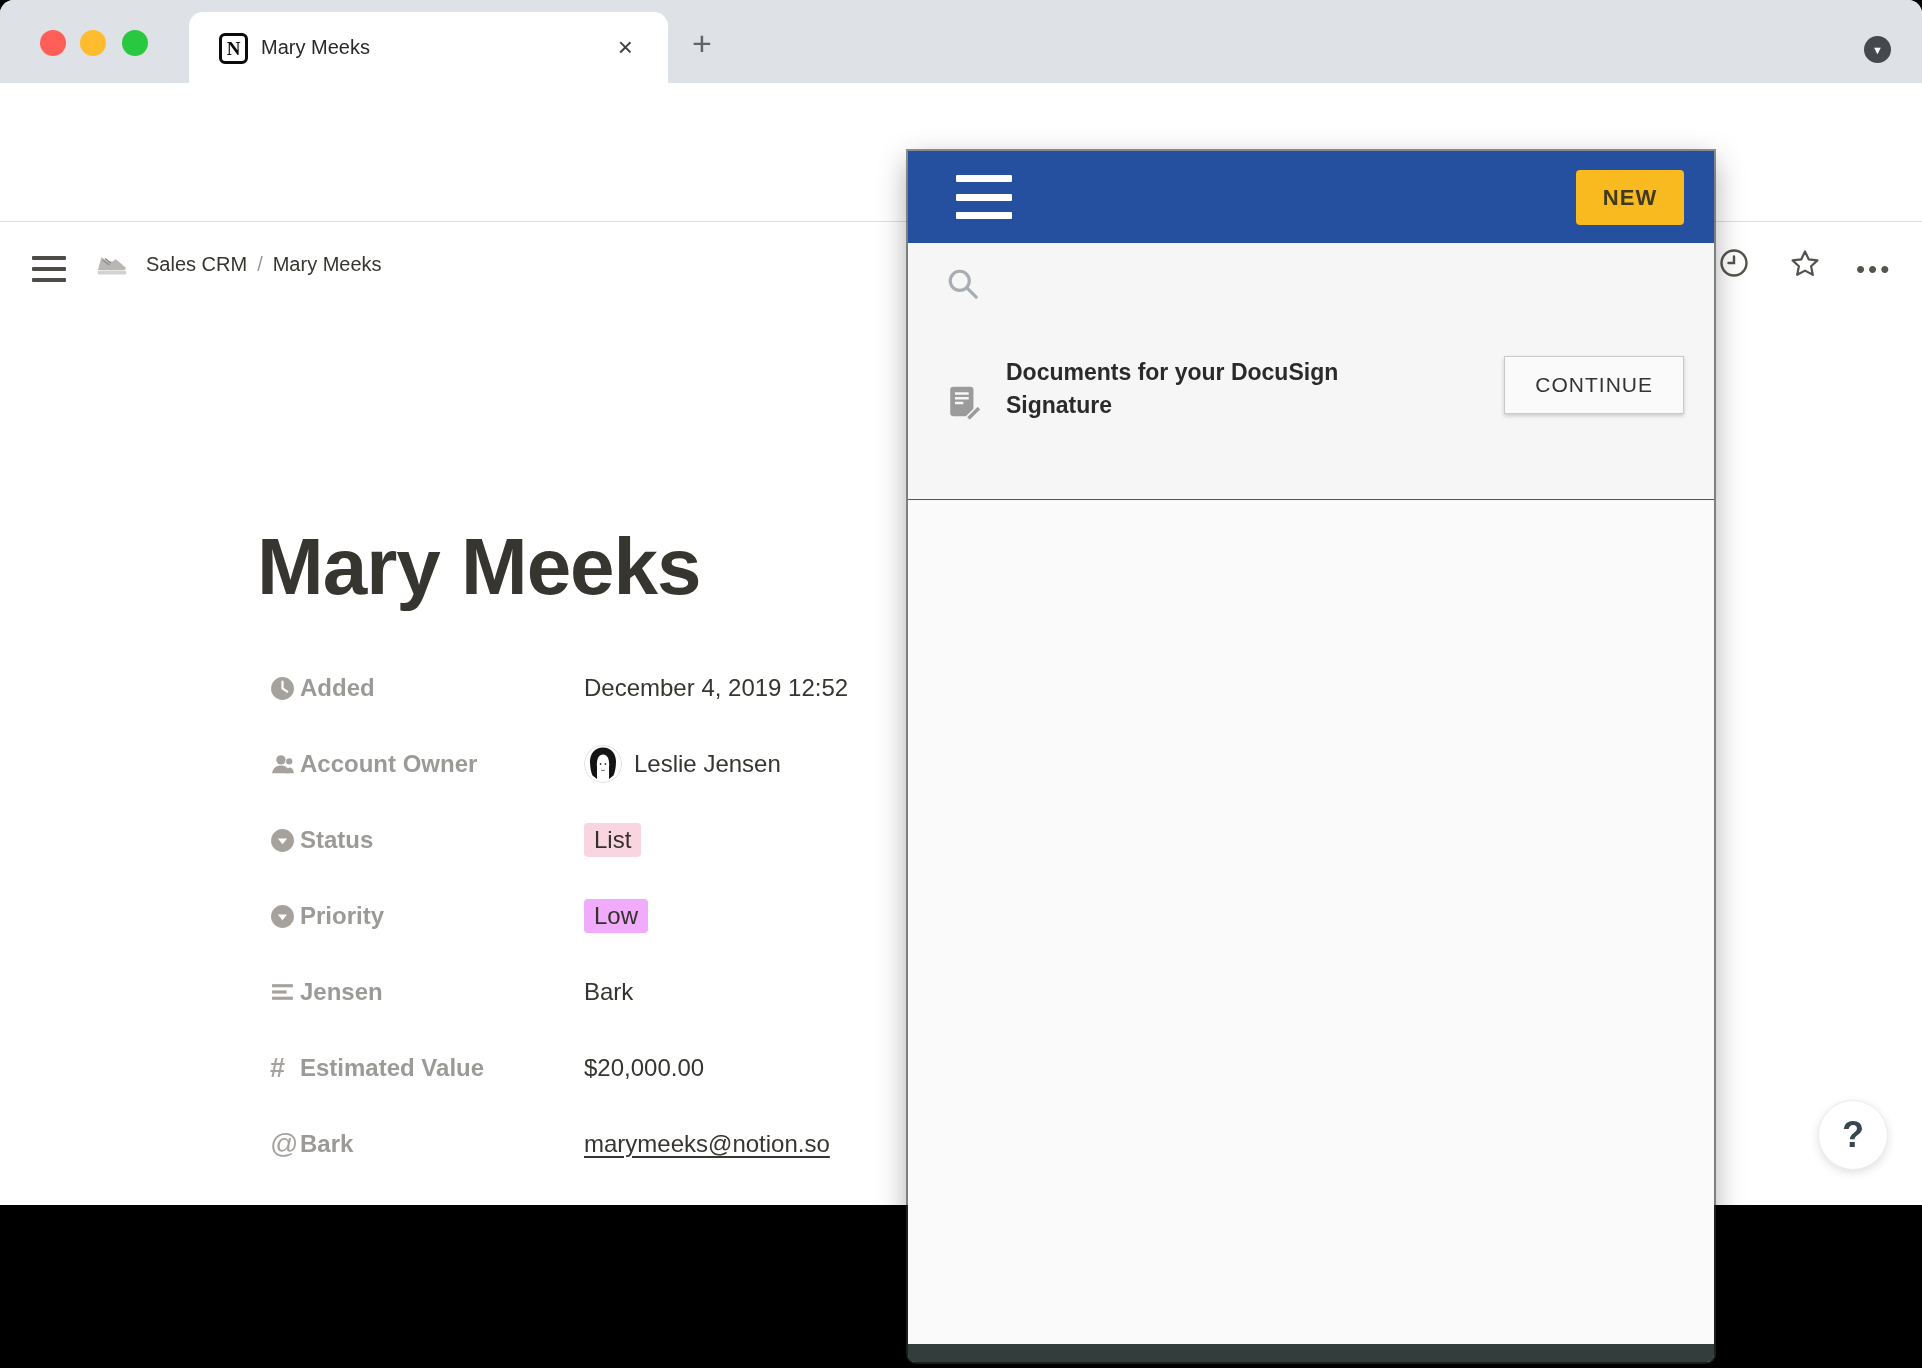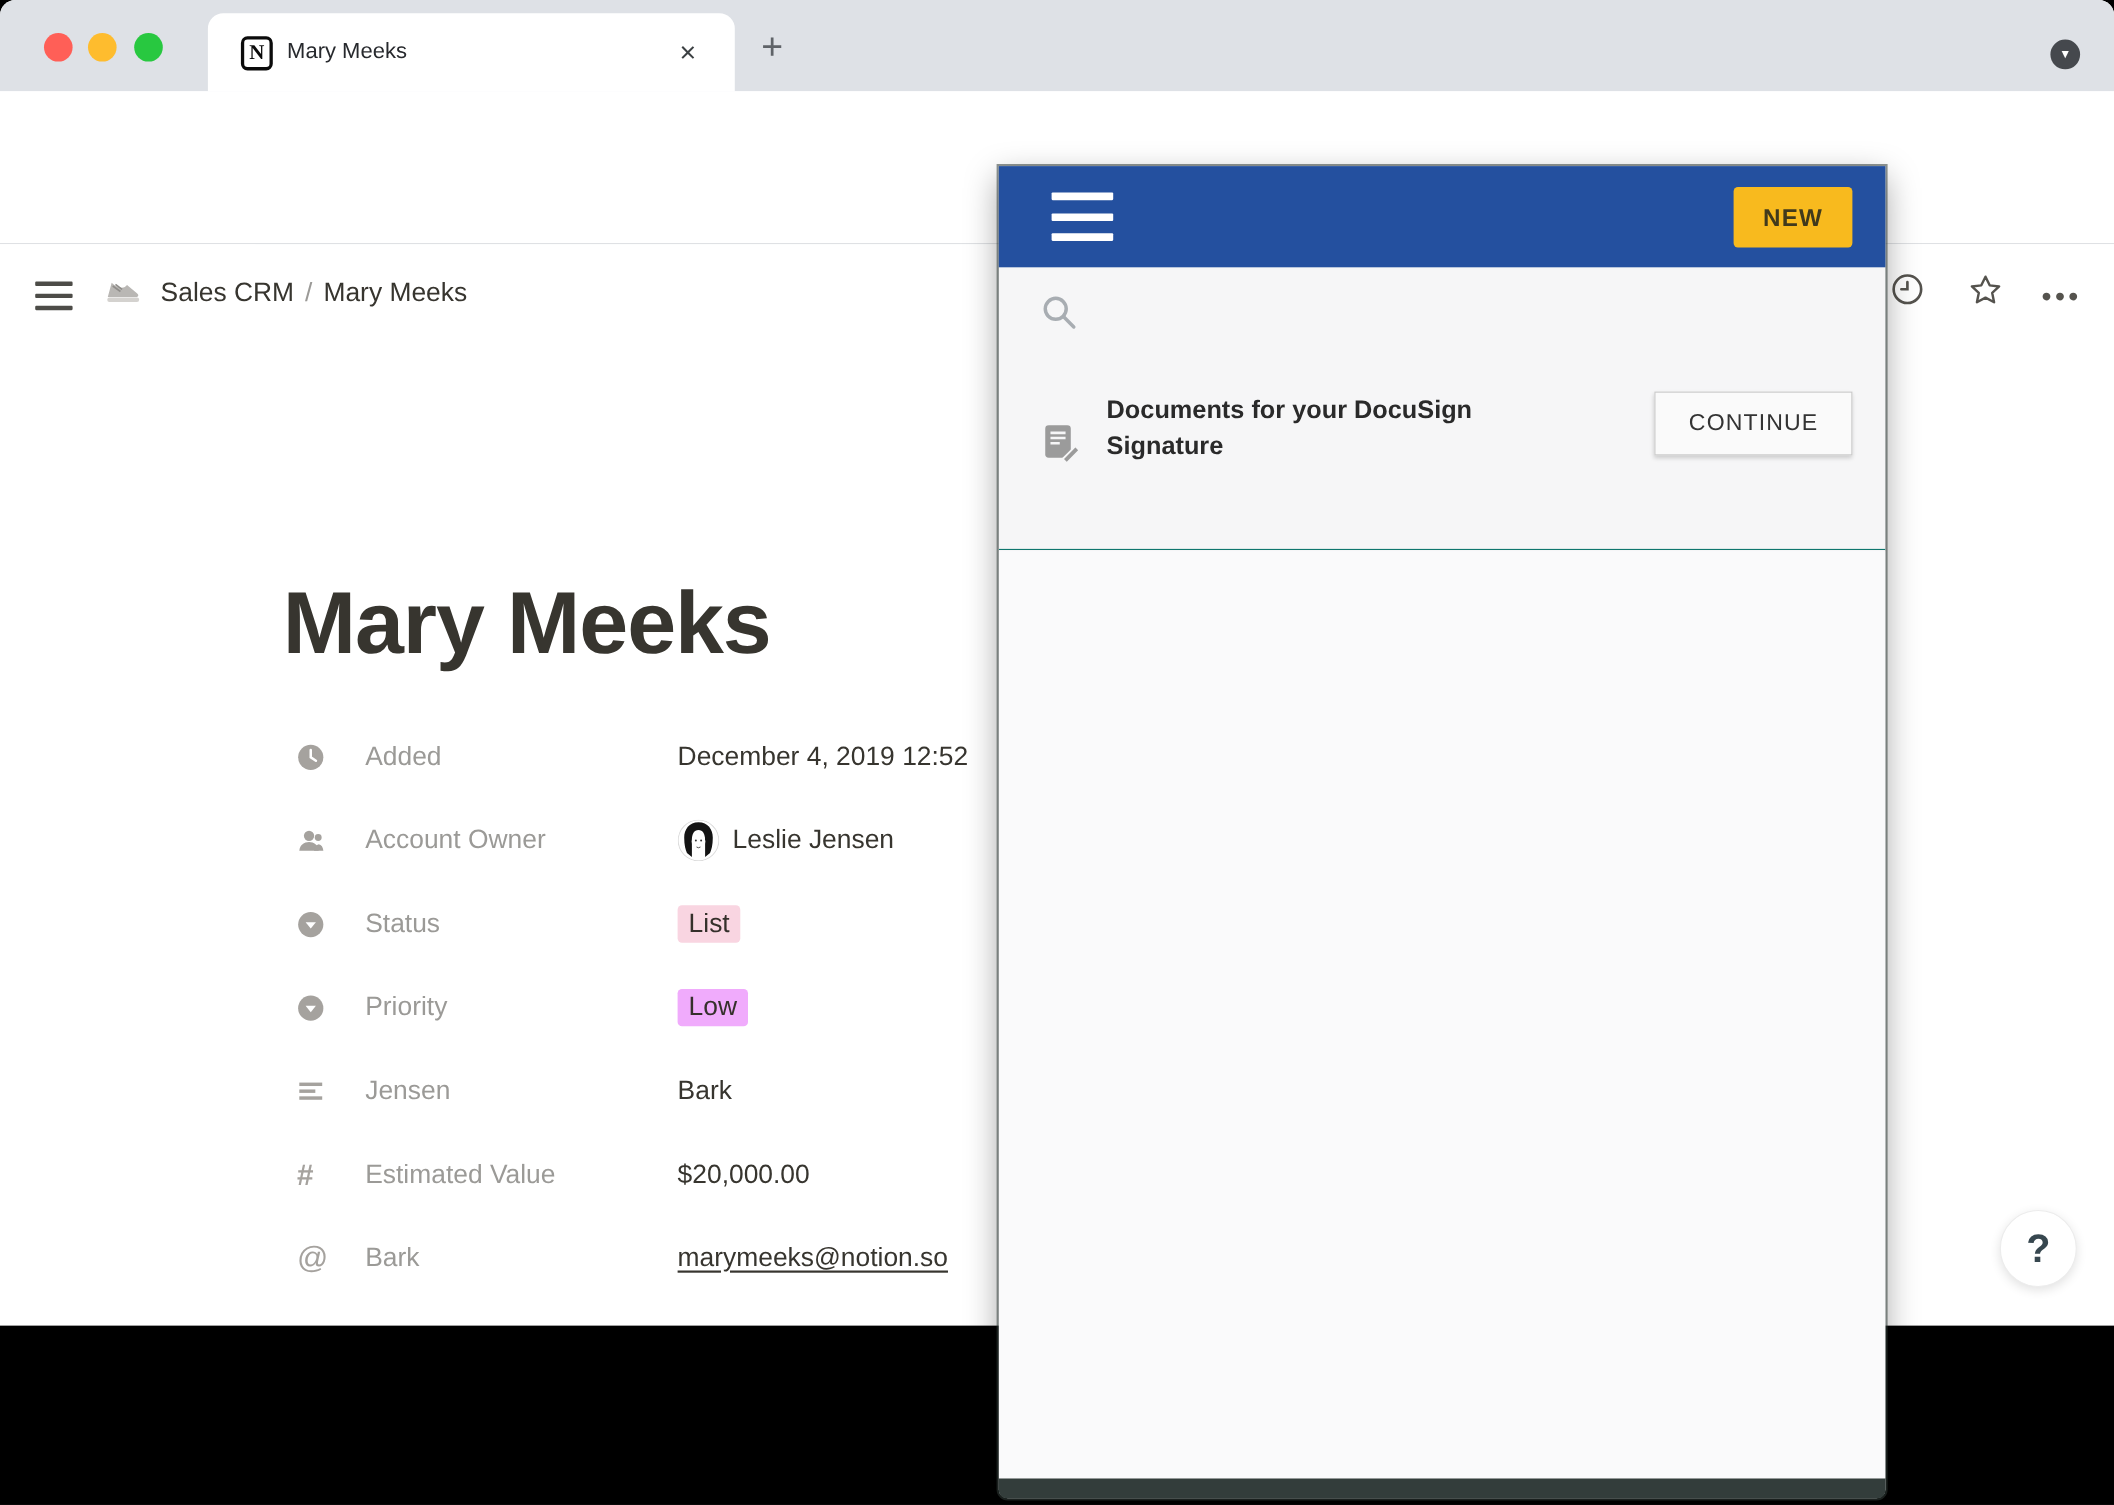--- a/index.html
+++ b/index.html
@@ -52,29 +52,29 @@
   .bm-label { position:absolute; top:175px; font-size:21px; color:#3C4043; }
   .rl-icon { position:absolute; left:1718px; top:173px; width:26px; height:26px; }
 
   
   .notion-page { position:absolute; left:0; top:222px; width:100%; height:983px; background:#fff; }
   .nheader { position:absolute; left:0; top:24px; width:100%; height:46px; }
   .nham { position:absolute; left:32px; top:10px; width:34px; height:26px; display:flex;
     flex-direction:column; justify-content:space-between; }
   .nham i { height:4px; background:#4D4C48; border-radius:1px; }
   .shoe { position:absolute; left:96px; top:6px; }
-  .crumbs { position:absolute; left:146px; top:7px; font-size:24px; color:#37352F; }
+  .crumbs { position:absolute; left:146px; top:7px; font-size:20px; color:#37352F; }
   .crumbs .sep { color:#9B9A97; padding:0 10px; }
   .nh-right { position:absolute; top:2px; }
   .ntitle { position:absolute; left:257px; top:299px; font-size:80px; font-weight:700;
     letter-spacing:-1px; color:#37352F; }
   .props { position:absolute; left:257px; top:428px; width:1500px; }
   .prow { height:76px; display:flex; align-items:center; }
   .picon { width:30px; margin-left:13px; flex:none; display:flex; align-items:center; color:#A5A29E; }
-  .plabel { width:284px; margin-left:32px; font-size:24px; color:#9B9A97; flex:none; }
+  .plabel { width:284px; margin-left:0; font-size:24px; color:#9B9A97; flex:none;font-weight:bold; }
   .pvalue { font-size:24px; color:#37352F; white-space:nowrap; display:flex; align-items:center; }
   .tag { padding:3px 10px; border-radius:4px; font-size:24px; color:#35302B; }
   .tag.lead { background:#F9D5E1; }
   .tag.low { background:#f0abfc; }
   .email-link { text-decoration:underline; text-underline-offset:4px; color:#37352F; }
   .hashglyph, .atglyph { font-size:27px; color:#A5A29E; font-weight:bold; }
   .atglyph { font-weight:normal; font-size:28px; }
   .person-avatar { width:38px; height:38px; margin-right:12px; border-radius:50%; overflow:hidden; flex:none; }
 
   .help-fab { position:absolute; left:1818px; top:1100px; width:70px; height:70px; border-radius:50%;

